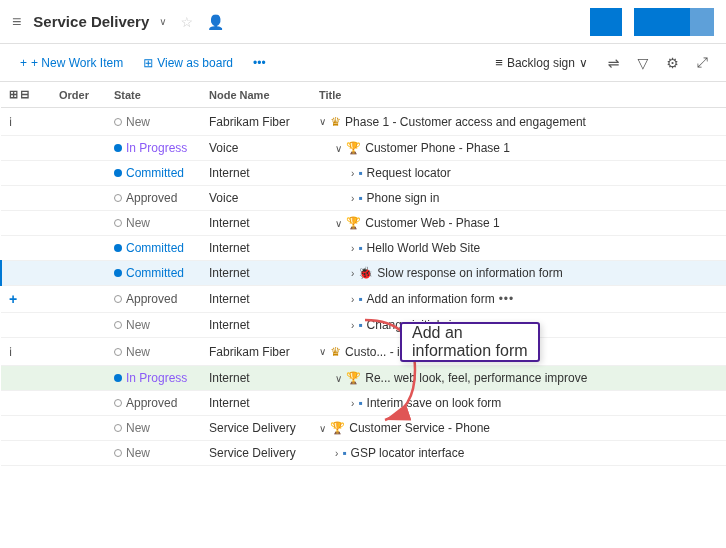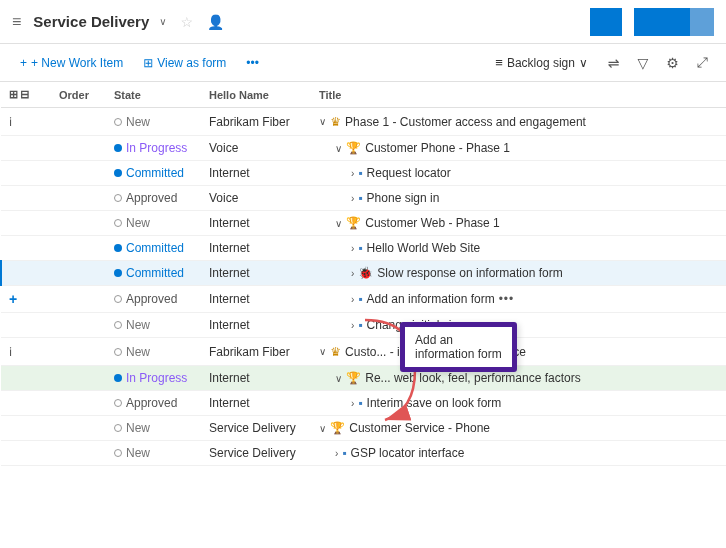--- a/index.html
+++ b/index.html
@@ -65,24 +65,24 @@
     .plus-btn { color: #0078d4; font-size: 14px; font-weight: bold; cursor: pointer; }
     
     .more-dots { color: #555; cursor: pointer; letter-spacing: 1px; }
     
     .info-icon { color: #555; font-size: 12px; }
     
     
     .tooltip-popup {
       position: absolute;
       background: #fff;
-      border: 5px solid #4c1d95;
+      border: 2px solid #4c1d95;
       border-radius: 3px;
-      padding: 6px 10px;
-      font-size: 12px;
+      padding: 0 10px;
+      font-size: 16px;
       color: #333;
       box-shadow: 2px 2px 6px rgba(0,0,0,0.15);
       white-space: nowrap;
       z-index: 100;
       left: 400px;
       top: 322px;
     }
 
     
     .arrow-container {
@@ -108,21 +108,21 @@
     <div class="top-bar-chart"></div>
   </div>
 
   <div class="toolbar">
     <button class="toolbar-btn">
       <span>+</span>
       <span>+ New Work Item</span>
     </button>
     <button class="toolbar-btn">
       <span>⊞</span>
-      <span>View as form</span>
+      <span>View as board</span>
     </button>
     <button class="toolbar-btn">
       <span>•••</span>
     </button>
     <div class="toolbar-spacer"></div>
     <div class="toolbar-right">
       <button class="backlog-btn">
         <span style="font-size:13px;">≡</span>
         <span>Backlog sign</span>
         <span>∨</span>
@@ -139,21 +139,21 @@
       <thead>
         <tr>
           <th class="col-expand">
             <div class="expand-icons">
               <span>⊞</span>
               <span>⊟</span>
             </div>
           </th>
           <th class="col-order">Order</th>
           <th class="col-state">State</th>
-          <th class="col-node">Hello Name</th>
+          <th class="col-node">Node Name</th>
           <th class="col-title">Title</th>
         </tr>
       </thead>
       <tbody id="table-body">
       <tr>
             <td class="col-expand"><span class="info-icon" style="cursor:pointer;">ℹ</span></td>
             <td class="col-order"></td>
             <td class="col-state"><span class="state-dot dot-new"></span><span class="state-label state-new">New</span></td>
             <td class="col-node">Fabrikam Fiber</td>
             <td class="col-title">
@@ -284,21 +284,21 @@
           </tr>
           <tr class="highlighted">
             <td class="col-expand"></td>
             <td class="col-order"></td>
             <td class="col-state"><span class="state-dot dot-inprogress"></span><span class="state-label state-inprogress">In Progress</span></td>
             <td class="col-node">Internet</td>
             <td class="col-title">
               <div class="title-cell" style="padding-left:16px">
                 <span class="chevron-down">∨</span> 
                 <span class="trophy-icon">🏆</span> 
-                <span>Re... web look, feel, performance factors</span> 
+                <span>Re... web look, feel, performance improve</span> 
               </div>
             </td>
           </tr>
           <tr>
             <td class="col-expand"></td>
             <td class="col-order"></td>
             <td class="col-state"><span class="state-dot dot-approved"></span><span class="state-label state-approved">Approved</span></td>
             <td class="col-node">Internet</td>
             <td class="col-title">
               <div class="title-cell" style="padding-left:32px">

